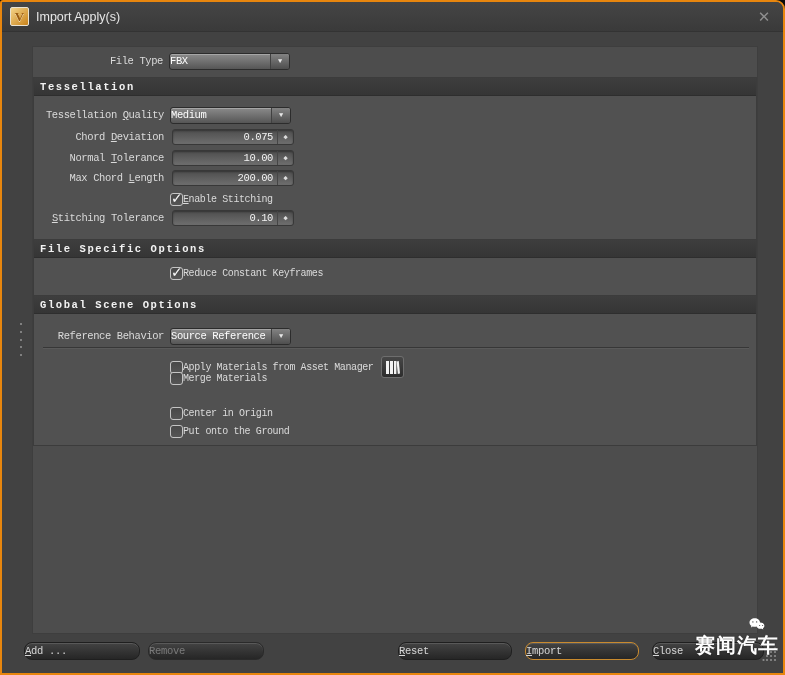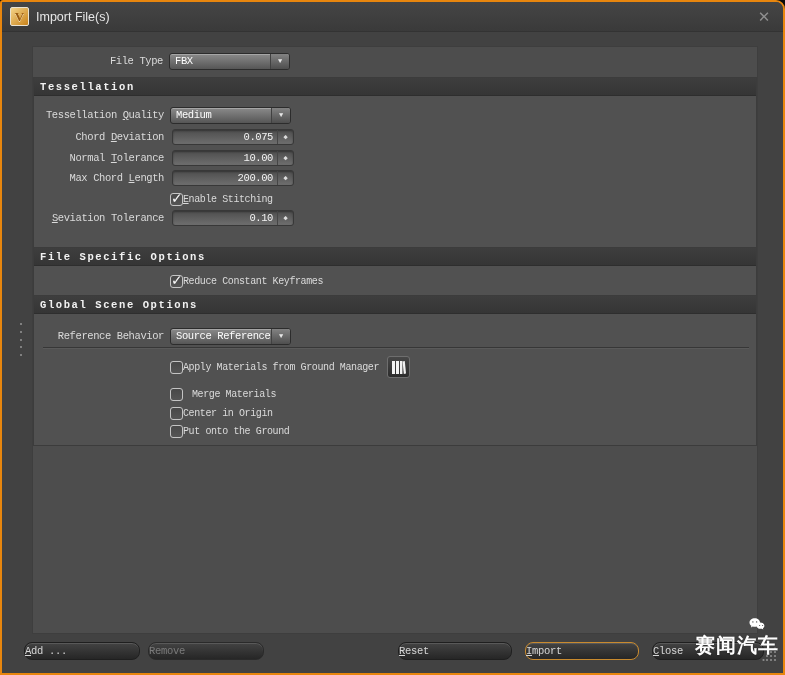--- a/index.html
+++ b/index.html
@@ -60,21 +60,21 @@
   }
   .sec-body { position:relative; }
 
   
   .combo {
     position:absolute; left:136px; width:121px; height:17px;
     border:1px solid #2c2c2c; border-radius:3px;
     background:linear-gradient(#8a8a8a,#565656);
     box-shadow:inset 0 1px 0 rgba(255,255,255,.25);
     color:#fdfdfd; font-size:10.5px; letter-spacing:-0.4px; line-height:15px;
-    padding-left:5px; white-space:nowrap;
+    white-space:nowrap;
   }
   .combo .arrow {
     position:absolute; right:0; top:0; bottom:0; width:19px;
     border-left:1px solid #414141;
     background:linear-gradient(#828282,#4e4e4e);
     border-radius:0 2px 2px 0;
     display:flex; align-items:center; justify-content:center;
     font-size:7px; color:#e8e8e8;
   }
 
@@ -155,21 +155,21 @@
     text-shadow:0 0 2px rgba(0,0,0,.35); margin-left:2px;
   }
 </style>
 </head>
 <body>
 
 <div class="window">
 
   <div class="titlebar">
     <div class="app-logo">V</div>
-    <div class="title-text">Import File(s)</div>
+    <div class="title-text">Import Apply(s)</div>
     <div class="close-x">✕</div>
   </div>
 
   <div class="dock-handle">
     <i></i>
       <i></i>
       <i></i>
       <i></i>
       <i></i>
   </div>
@@ -215,30 +215,30 @@
             <span class="dz">◆</span>
           </div>
         </div>
         <div class="cbrow" style="top:95px;">
           <span class="cb checked">
               <span class="mark">✓</span>
             </span>
           <span class="cblabel"><span></span><span class="u">E</span><span>nable Stitching</span></span>
         </div>
         <div class="row" style="top:114px;">
-          <span class="lbl"><span></span><span class="u">S</span><span>eviation Tolerance</span></span>
+          <span class="lbl"><span></span><span class="u">S</span><span>titching Tolerance</span></span>
           <div class="spin">
             <span class="val">0.10</span>
             <span class="dz">◆</span>
           </div>
         </div>
       </div>
     </div>
 
-    <div class="section" style="top:200px; height:58px;">
+    <div class="section" style="top:192px; height:58px;">
       <div class="sec-header">File Specific Options</div>
       <div class="sec-body">
         <div class="cbrow" style="top:7px;">
           <span class="cb checked">
               <span class="mark">✓</span>
             </span>
           <span class="cblabel">Reduce Constant Keyframes</span>
         </div>
       </div>
     </div>
@@ -249,31 +249,31 @@
         <div class="row" style="top:14px;">
           <span class="lbl">Reference Behavior</span>
           <div class="combo">
             <span>Source Reference</span>
             <span class="arrow">▼</span>
           </div>
         </div>
         <div class="separator" style="top:33px;"></div>
         <div class="cbrow" style="top:40px; height:26px;">
           <span class="cb"></span>
-          <span class="cblabel">Apply Materials from Ground Manager</span>
+          <span class="cblabel">Apply Materials from Asset Manager</span>
           <span class="asset-btn">
             <svg width="15" height="15" viewBox="0 0 15 15">
               <rect x="1" y="1" width="3" height="13" fill="#f2f2f2"></rect>
               <rect x="5" y="1" width="3" height="13" fill="#f2f2f2"></rect>
               <rect x="9" y="1" width="2.4" height="13" fill="#f2f2f2"></rect>
               <polygon points="11.6,1.6 13.8,1 15,13.4 12.8,14" fill="#f2f2f2"></polygon>
             </svg>
           </span>
         </div>
-        <div class="cbrow" style="top:72px;gap:9px;">
+        <div class="cbrow" style="top:56px;">
           <span class="cb"></span>
           <span class="cblabel">Merge Materials</span>
         </div>
         <div class="cbrow" style="top:91px;">
           <span class="cb"></span>
           <span class="cblabel">Center in Origin</span>
         </div>
         <div class="cbrow" style="top:109px;">
           <span class="cb"></span>
           <span class="cblabel">Put onto the Ground</span>

